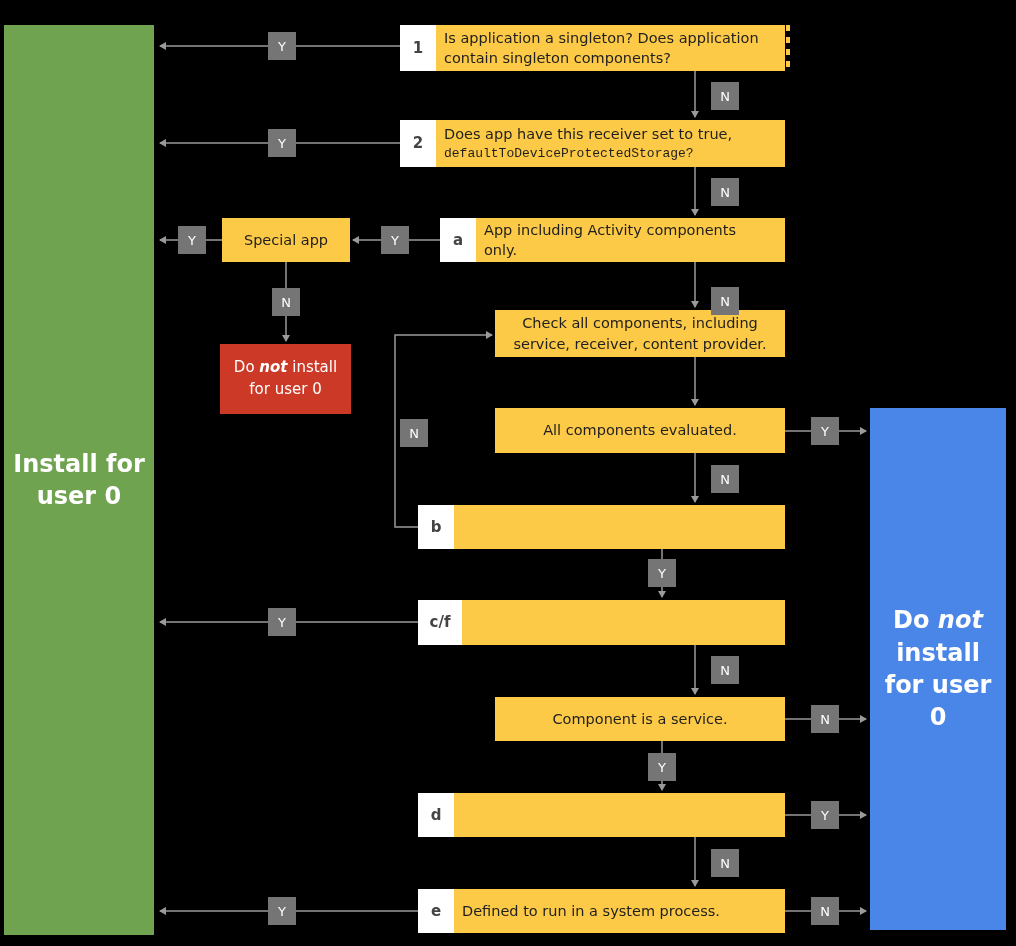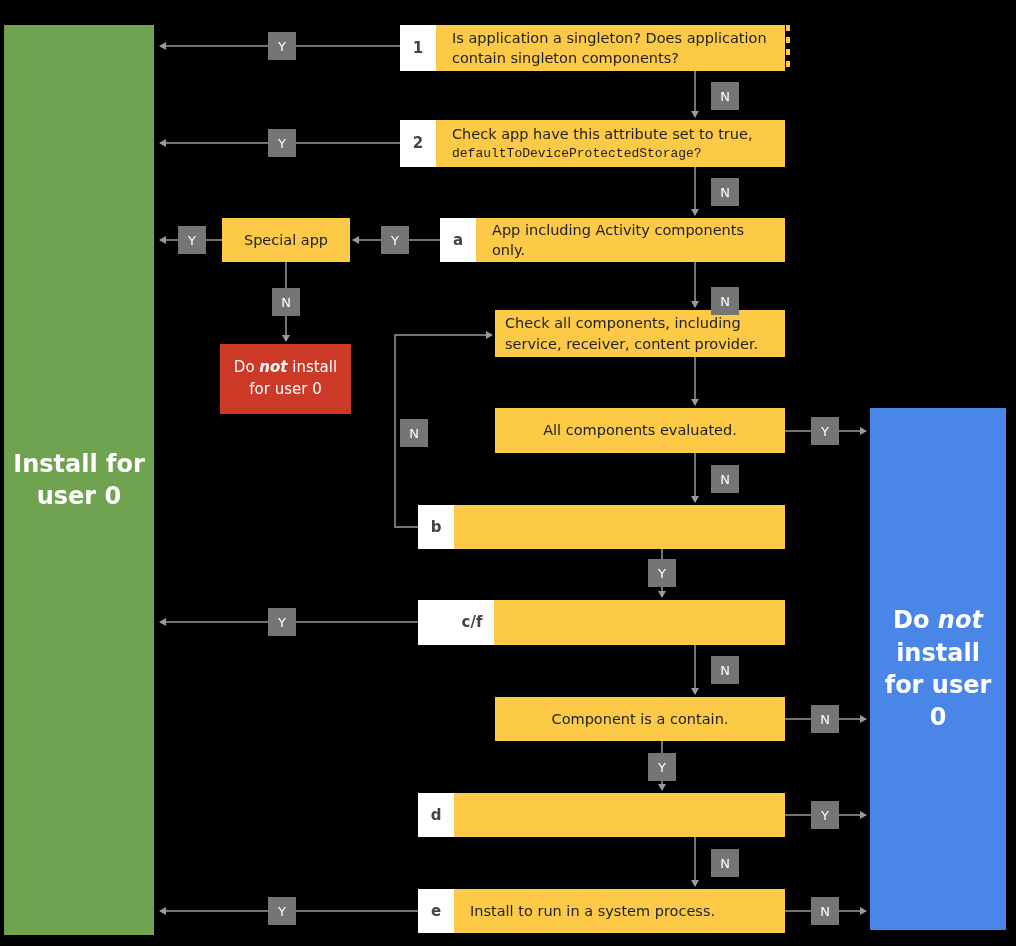--- a/index.html
+++ b/index.html
@@ -13,27 +13,27 @@
     text-align:center; color:#fff; font-weight:bold; font-size:24px; line-height:1.35; padding:0 6px;
     box-sizing:border-box;
   }
   .terminal.green { background:#6FA350; }
   .terminal.blue  { background:#4A86E8; }
   .emph { font-style:italic; font-weight:bold; }
   .node {
     position:absolute; z-index:2; background:#FCCA46; color:#1f1f1f;
     display:flex; align-items:center; font-size:14.5px; line-height:1.4; box-sizing:border-box;
   }
-  .node.centered { justify-content:center; }
+  .node.centered { justify-content:center; text-align:center; }
   .label-sq {
     width:36px; align-self:stretch; flex:none; background:#fff; color:#444;
     font-weight:bold; font-size:15px; display:flex; align-items:center; justify-content:center;
   }
-  .label-sq.wide { width:44px;padding-left:32px; }
-  .txt { padding:0 12px 0 16px; }
+  .label-sq.wide { width:44px; }
+  .txt { padding:0 12px 0 8px; }
   .node.centered .txt { padding:0 10px; }
   .code { font-family:Liberation Mono, monospace; font-size:13px; }
   .red-node {
     position:absolute; z-index:2; background:#CC3A27; color:#fff;
     display:flex; align-items:center; justify-content:center; text-align:center;
     font-size:15px; line-height:1.45; padding:0 10px; box-sizing:border-box;
   }
   .edge-label {
     position:absolute; z-index:3; width:28px; height:28px; background:#757575; color:#fff;
     display:flex; align-items:center; justify-content:center; font-size:13px;
@@ -89,21 +89,21 @@
 
   <div class="node" style="left:400px;top:25px;width:385px;height:46px">
     <div class="label-sq">1</div>
     <div class="txt">Is application a singleton? Does application contain singleton components?</div>
   </div>
   <div class="dash-strip" style="left:786px;top:25px;height:46px"></div>
 
   <div class="node" style="left:400px;top:120px;width:385px;height:47px">
     <div class="label-sq">2</div>
     <div class="txt">
-      <div>Check app have this attribute set to true,</div>
+      <div>Does app have this receiver set to true,</div>
       <div class="code">defaultToDeviceProtectedStorage?</div>
     </div>
   </div>
 
   <div class="node" style="left:440px;top:218px;width:345px;height:44px">
     <div class="label-sq">a</div>
     <div class="txt">App including Activity components only.</div>
   </div>
 
   <div class="node centered" style="left:222px;top:218px;width:128px;height:44px">
@@ -124,30 +124,30 @@
 
   <div class="node" style="left:418px;top:505px;width:367px;height:44px">
     <div class="label-sq">b</div>
   </div>
 
   <div class="node" style="left:418px;top:600px;width:367px;height:45px">
     <div class="label-sq wide">c/f</div>
   </div>
 
   <div class="node centered" style="left:495px;top:697px;width:290px;height:44px">
-    <div class="txt">Component is a contain.</div>
+    <div class="txt">Component is a service.</div>
   </div>
 
   <div class="node" style="left:418px;top:793px;width:367px;height:44px">
     <div class="label-sq">d</div>
   </div>
 
   <div class="node" style="left:418px;top:889px;width:367px;height:44px">
     <div class="label-sq">e</div>
-    <div class="txt">Install to run in a system process.</div>
+    <div class="txt">Defined to run in a system process.</div>
   </div>
 
   <div class="edge-label" style="left:268px;top:32px">Y</div>
   <div class="edge-label" style="left:711px;top:82px">N</div>
   <div class="edge-label" style="left:268px;top:129px">Y</div>
   <div class="edge-label" style="left:711px;top:178px">N</div>
   <div class="edge-label" style="left:381px;top:226px">Y</div>
   <div class="edge-label" style="left:178px;top:226px">Y</div>
   <div class="edge-label" style="left:272px;top:288px">N</div>
   <div class="edge-label" style="left:711px;top:287px">N</div>

